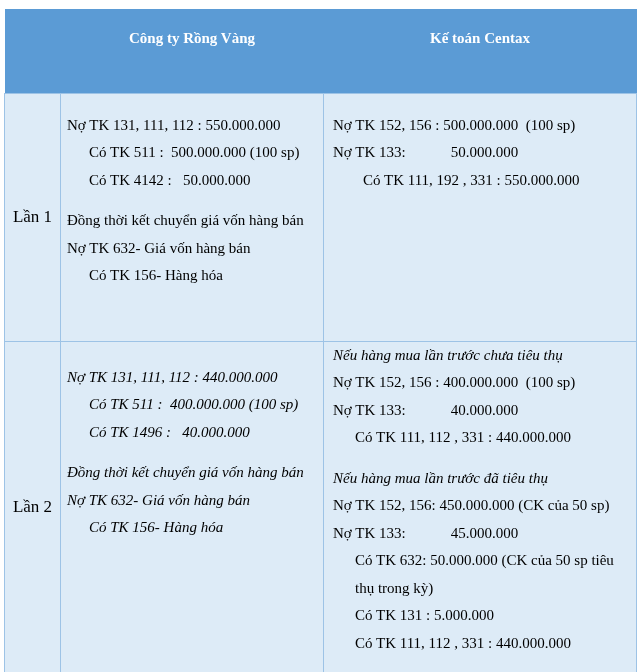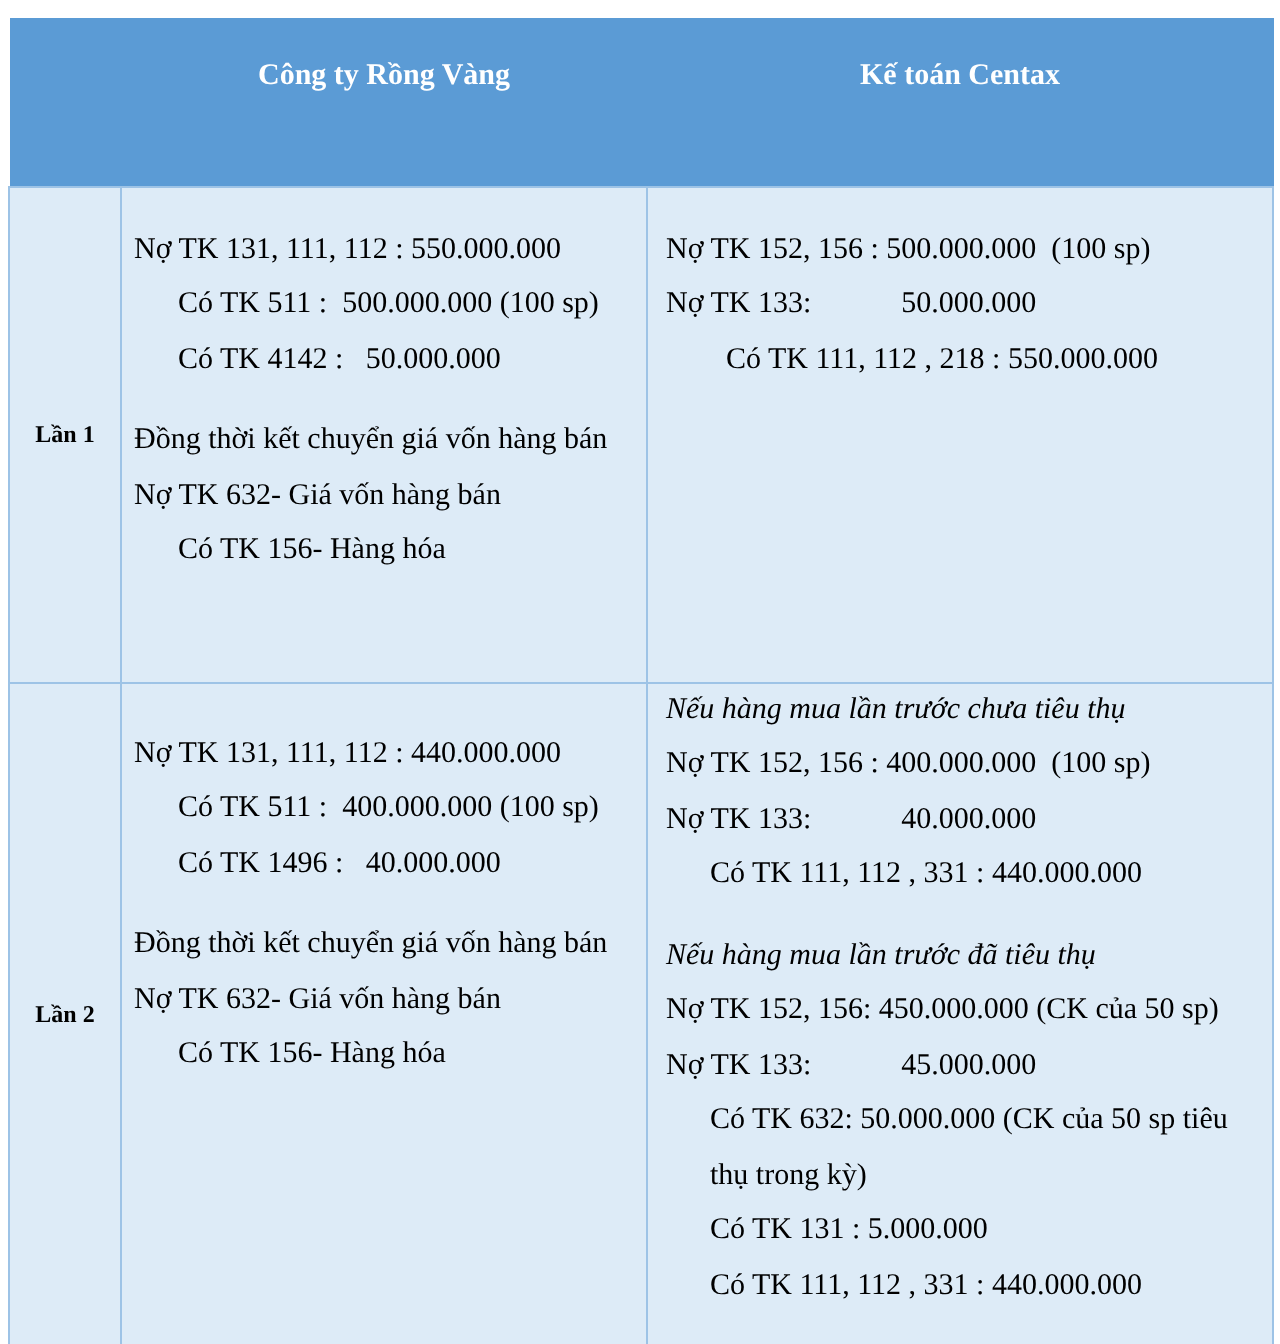--- a/index.html
+++ b/index.html
@@ -7,30 +7,30 @@
            font-family: "Liberation Serif", "DejaVu Serif", serif; color: #000; }
     .tbl { position: absolute; left: 4px; top: 9px; width: 632px; height: 664px;
            border-collapse: collapse; table-layout: fixed; }
     .tbl th, .tbl td { padding: 0; }
     .hdr { background: #5b9bd5; height: 84px; }
     .hdr th { color: #ffffff; font-weight: bold; font-size: 15px; vertical-align: top;
               padding-top: 21px; text-align: center; }
     .body-row td { background: #ddebf7; border: 1px solid #9dc3e6; vertical-align: top; }
     .row1 { height: 248px; }
     .row2 { height: 332px; }
-    .lbl { font-weight: bold; font-size: 12px; text-align: center; vertical-align: middle !important; }
+    .lbl { font-weight: normal; font-size: 17px; text-align: center; vertical-align: middle !important; }
     .line { font-size: 15px; line-height: 27.5px; white-space: pre; }
     .ind1 { padding-left: 22px; }
     .ind2 { padding-left: 30px; }
     .it { font-style: italic; }
     .gap { height: 13px; }
     .cell-l { padding: 18px 0 0 6px !important; }
     .cell-r { padding: 18px 0 0 9px !important; }
     .cell-r2 { padding: 0 0 0 9px !important; }
-    .cell-l2 { padding: 22px 0 0 6px !important; }
+    .cell-l2 { padding: 22px 0 0 6px !important; font-style: italic; }
     .wrap { white-space: normal; padding-right: 8px; }
   </style>
 </head>
 <body>
 
 <table class="tbl">
   <colgroup>
     <col style="width:56px">
     <col style="width:263px">
     <col style="width:313px">
@@ -49,21 +49,21 @@
       <div class="line ind1">Có TK 511 :  500.000.000 (100 sp)</div>
       <div class="line ind1">Có TK 4142 :   50.000.000</div>
       <div class="gap"></div>
       <div class="line">Đồng thời kết chuyển giá vốn hàng bán</div>
       <div class="line">Nợ TK 632- Giá vốn hàng bán</div>
       <div class="line ind1">Có TK 156- Hàng hóa</div>
     </td>
     <td class="cell-r">
       <div class="line">Nợ TK 152, 156 : 500.000.000  (100 sp)</div>
       <div class="line">Nợ TK 133:            50.000.000</div>
-      <div class="line ind2">Có TK 111, 112 , 218 : 550.000.000</div>
+      <div class="line ind2">Có TK 111, 192 , 331 : 550.000.000</div>
     </td>
   </tr>
 
   <tr class="body-row row2">
     <td class="lbl">Lần 2</td>
     <td class="cell-l2">
       <div class="line">Nợ TK 131, 111, 112 : 440.000.000</div>
       <div class="line ind1">Có TK 511 :  400.000.000 (100 sp)</div>
       <div class="line ind1">Có TK 1496 :   40.000.000</div>
       <div class="gap"></div>

